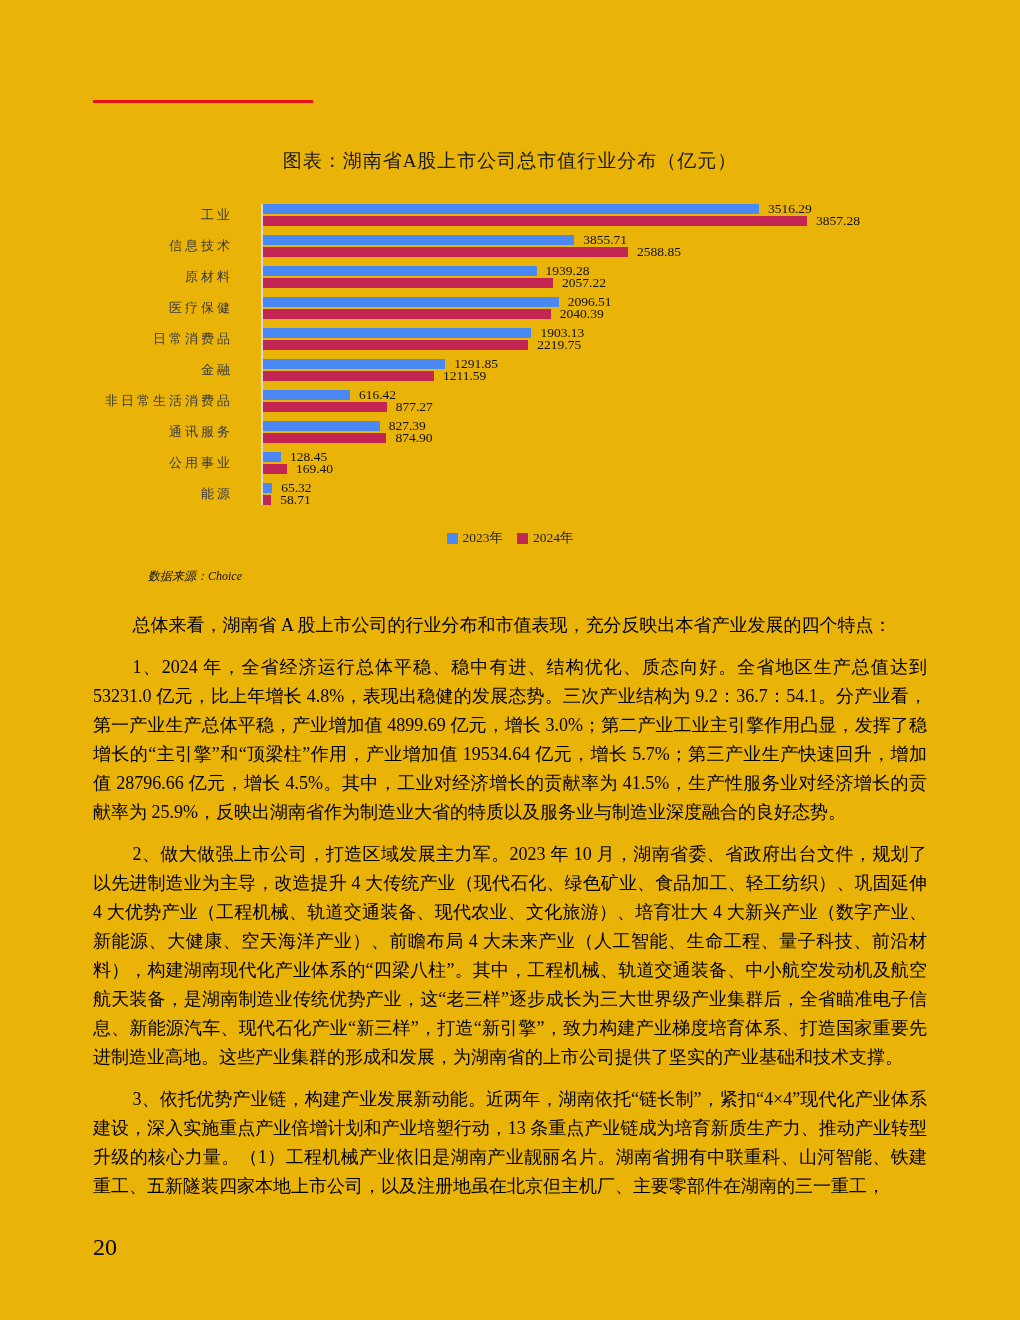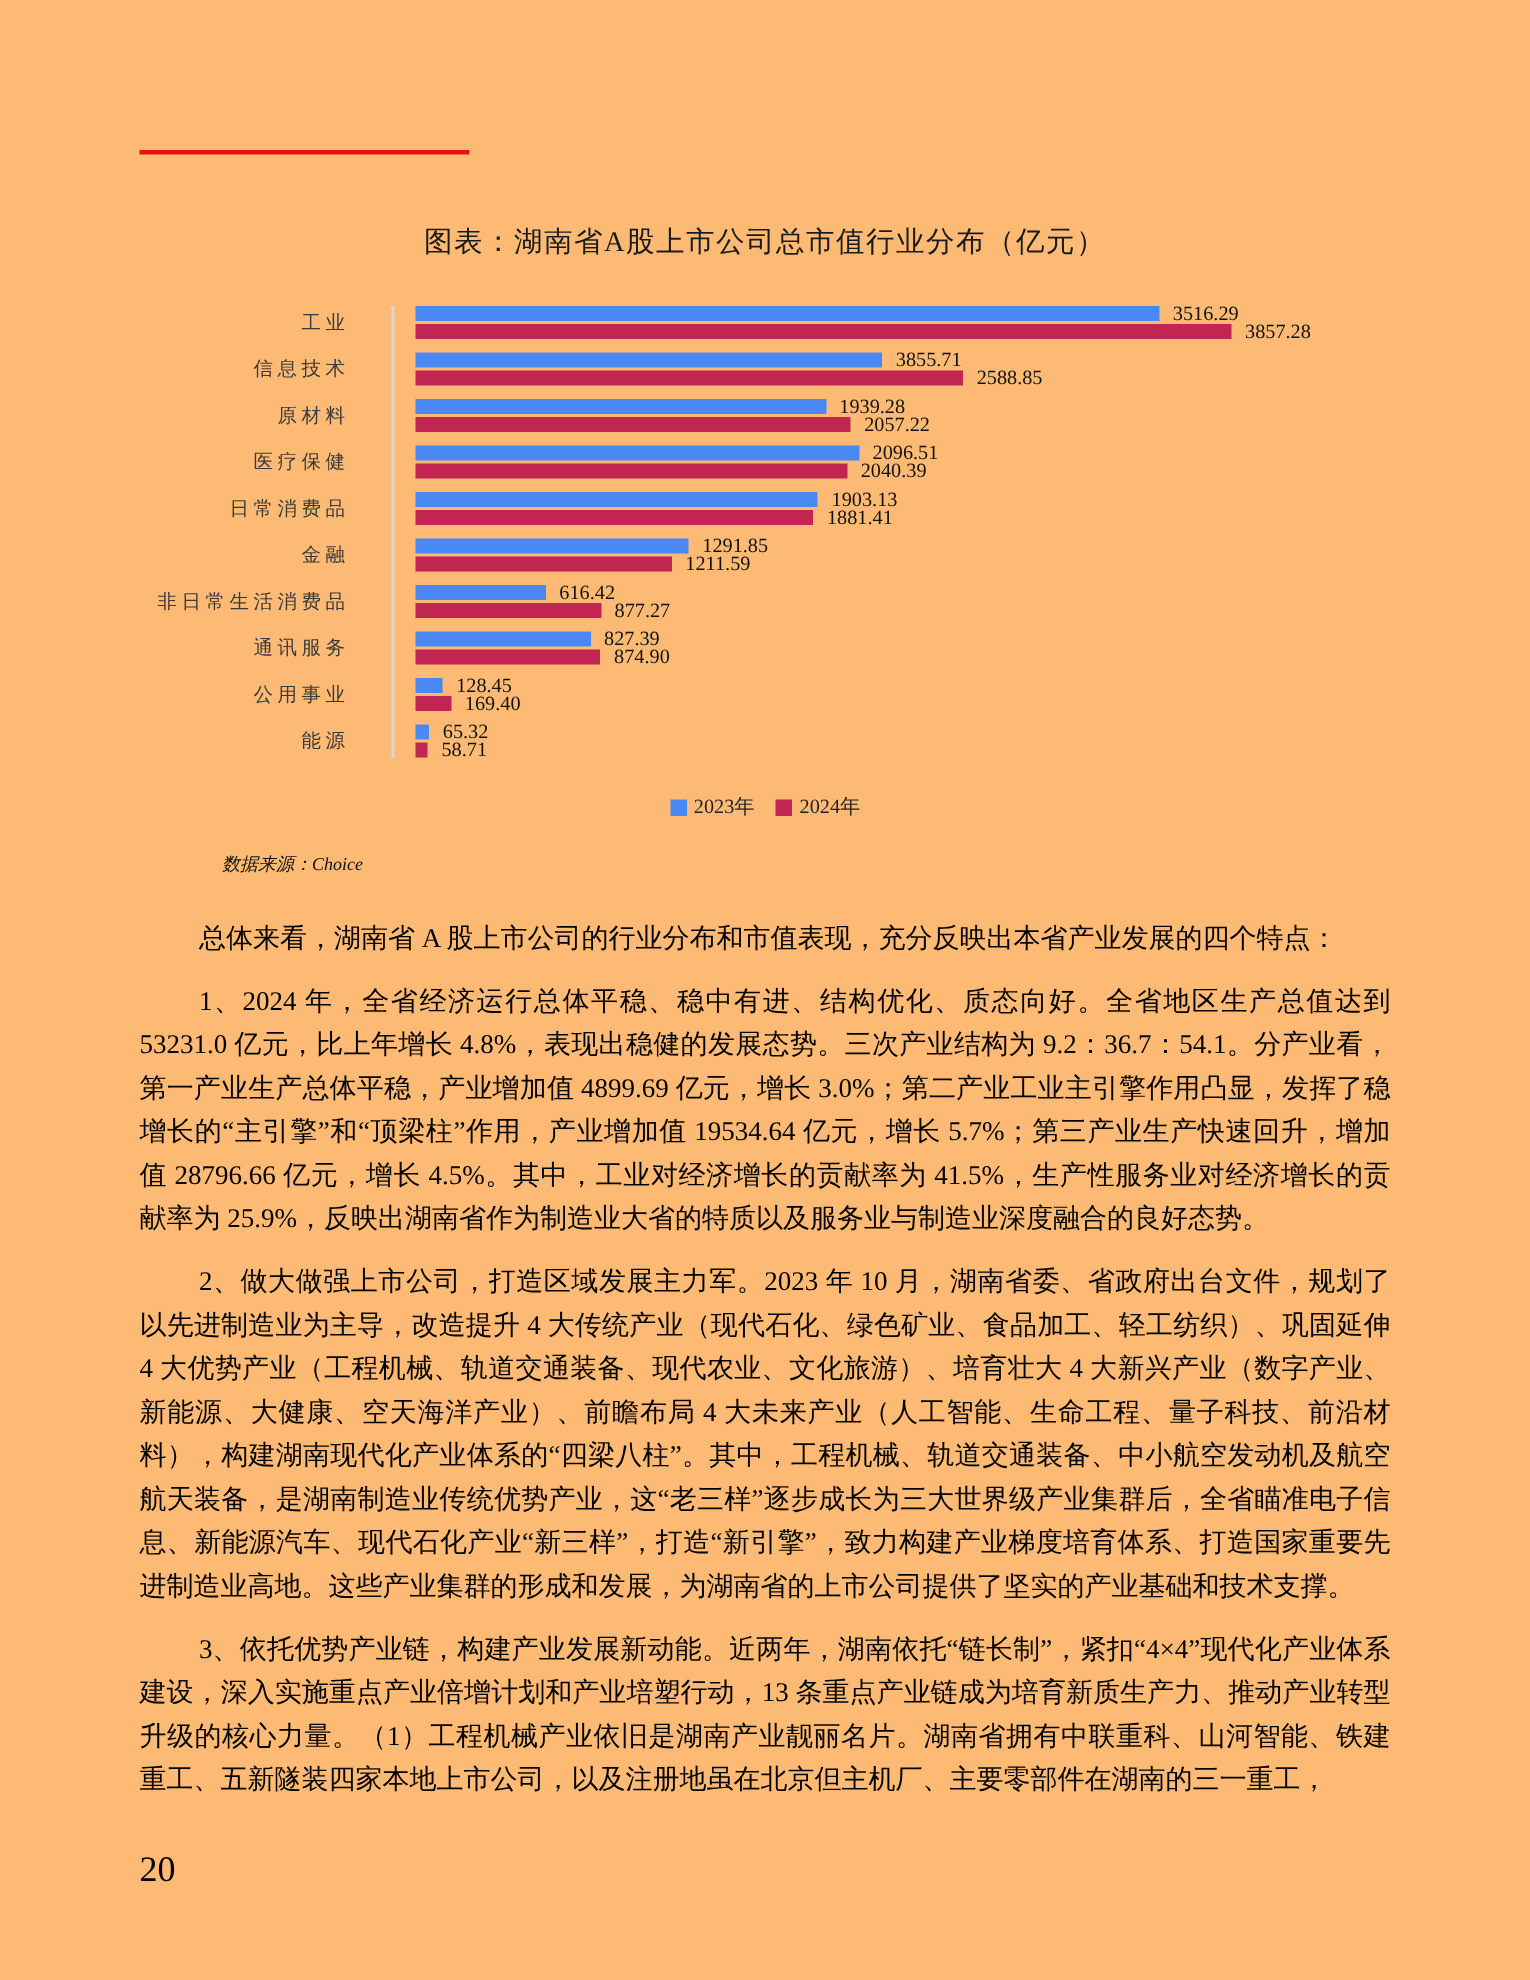--- a/index.html
+++ b/index.html
@@ -1,20 +1,20 @@
 <!DOCTYPE html>
 <html><head>
 <meta charset="utf-8">
 <style>
   * { margin:0; padding:0; box-sizing:border-box; }
   html,body { background:#ffffff; }
   .page {
     position:relative;
     width:1020px; height:1320px;
-    background:#fdba74;
+    background:#eab308;
     font-family:"Liberation Serif","DejaVu Serif",serif;
     color:#000;
     overflow:hidden;
   }
   .header-rule {
     position:absolute; left:93px; top:100px;
     width:220px; height:3px;
   }
   .content { position:absolute; left:93px; top:148px; width:834px; }
 
@@ -28,21 +28,21 @@
     position:absolute; left:168px; top:0; bottom:0;
     width:2px; background:#d9d9d9;
   }
   .chart-group { display:flex; margin-bottom:9px; }
   .chart-group:last-child { margin-bottom:0; }
   .cat-label {
     width:168px; padding-right:28px;
     display:flex; align-items:center; justify-content:flex-end;
     font-size:13px; color:#3a3a3a; letter-spacing:3px;
   }
-  .bars { display:flex; flex-direction:column; row-gap:2px; padding-left:16px; }
+  .bars { display:flex; flex-direction:column; row-gap:2px; padding-left:2px; }
   .bar-line { display:flex; align-items:center; height:10px; }
   .bar { height:10px; }
   .val {
     margin-left:9px; font-size:13.5px; color:#111; white-space:nowrap;
     font-family:"Liberation Serif","DejaVu Serif",serif;
   }
   .chart-legend {
     margin-top:24px; display:flex; justify-content:center;
     align-items:center; column-gap:14px; font-size:13.5px; color:#222;
   }
@@ -136,21 +136,21 @@
             </div>
             <div class="chart-group">
               <div class="cat-label">日常消费品</div>
               <div class="bars">
                 <div class="bar-line">
                   <div class="bar" style="background: rgb(74, 136, 243); width: 268.4px;"></div>
                   <span class="val">1903.13</span>
                 </div>
                 <div class="bar-line">
                   <div class="bar" style="background: rgb(195, 37, 82); width: 265.3px;"></div>
-                  <span class="val">1881.41</span>
+                  <span class="val">2219.75</span>
                 </div>
               </div>
             </div>
             <div class="chart-group">
               <div class="cat-label">金融</div>
               <div class="bars">
                 <div class="bar-line">
                   <div class="bar" style="background: rgb(74, 136, 243); width: 182.2px;"></div>
                   <span class="val">1291.85</span>
                 </div>

